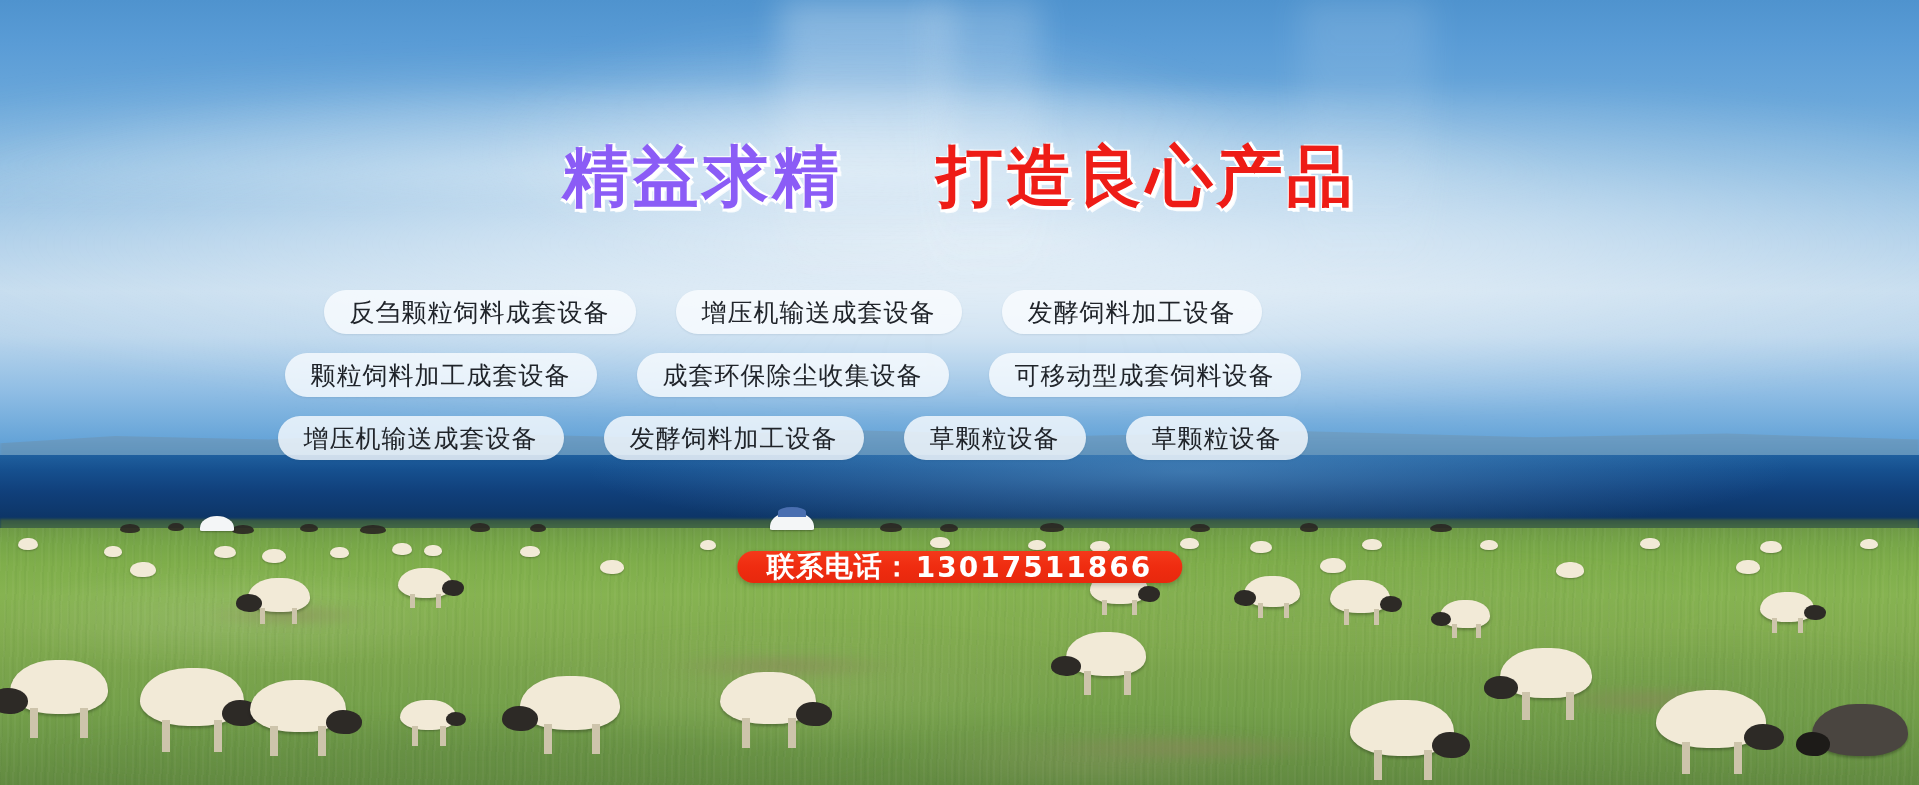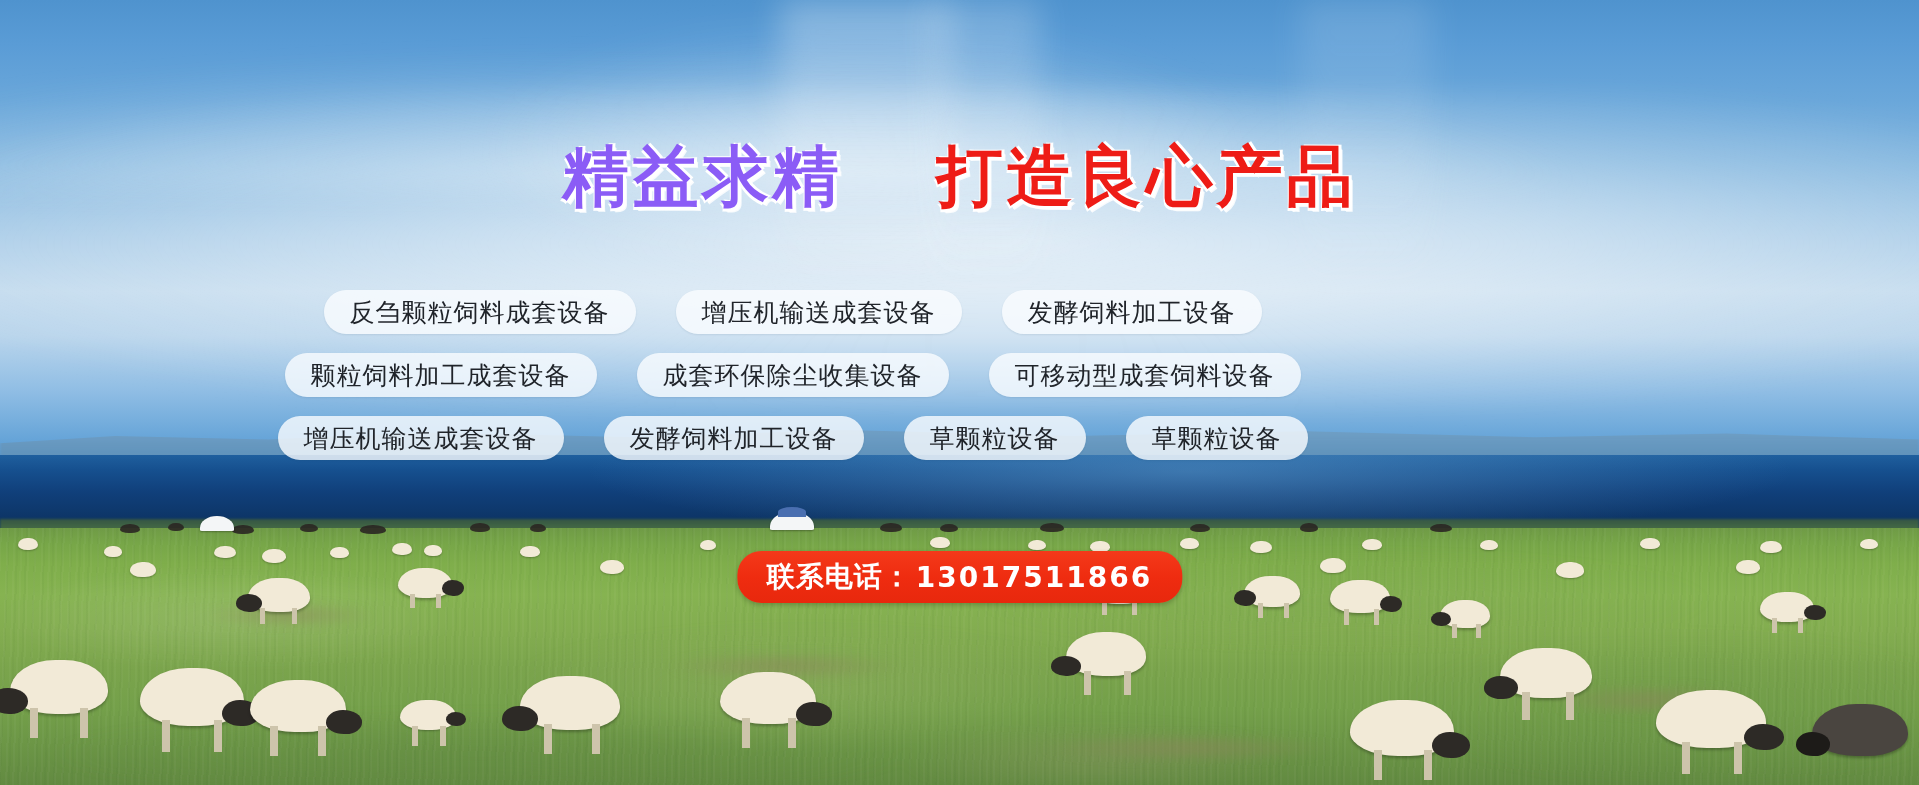--- a/index.html
+++ b/index.html
@@ -244,21 +244,21 @@
     box-shadow:0 1px 2px rgba(30,60,90,0.10);
     cursor:pointer;
   }
 
   
   .phone-pill {
     position:absolute;
     left:50%;
     transform:translateX(-50%);
     top:551px;
-    height:52px;
+    height:32px;
     display:inline-flex;
     align-items:center;
     justify-content:center;
     padding:0 30px;
     border-radius:24px;
     background:linear-gradient(180deg,#f4391a 0%, #ef2c10 50%, #e8280d 100%);
     color:#ffffff;
     font-family:"DejaVu Sans","Liberation Sans",sans-serif;
     font-size:28px;
     font-weight:bold;

